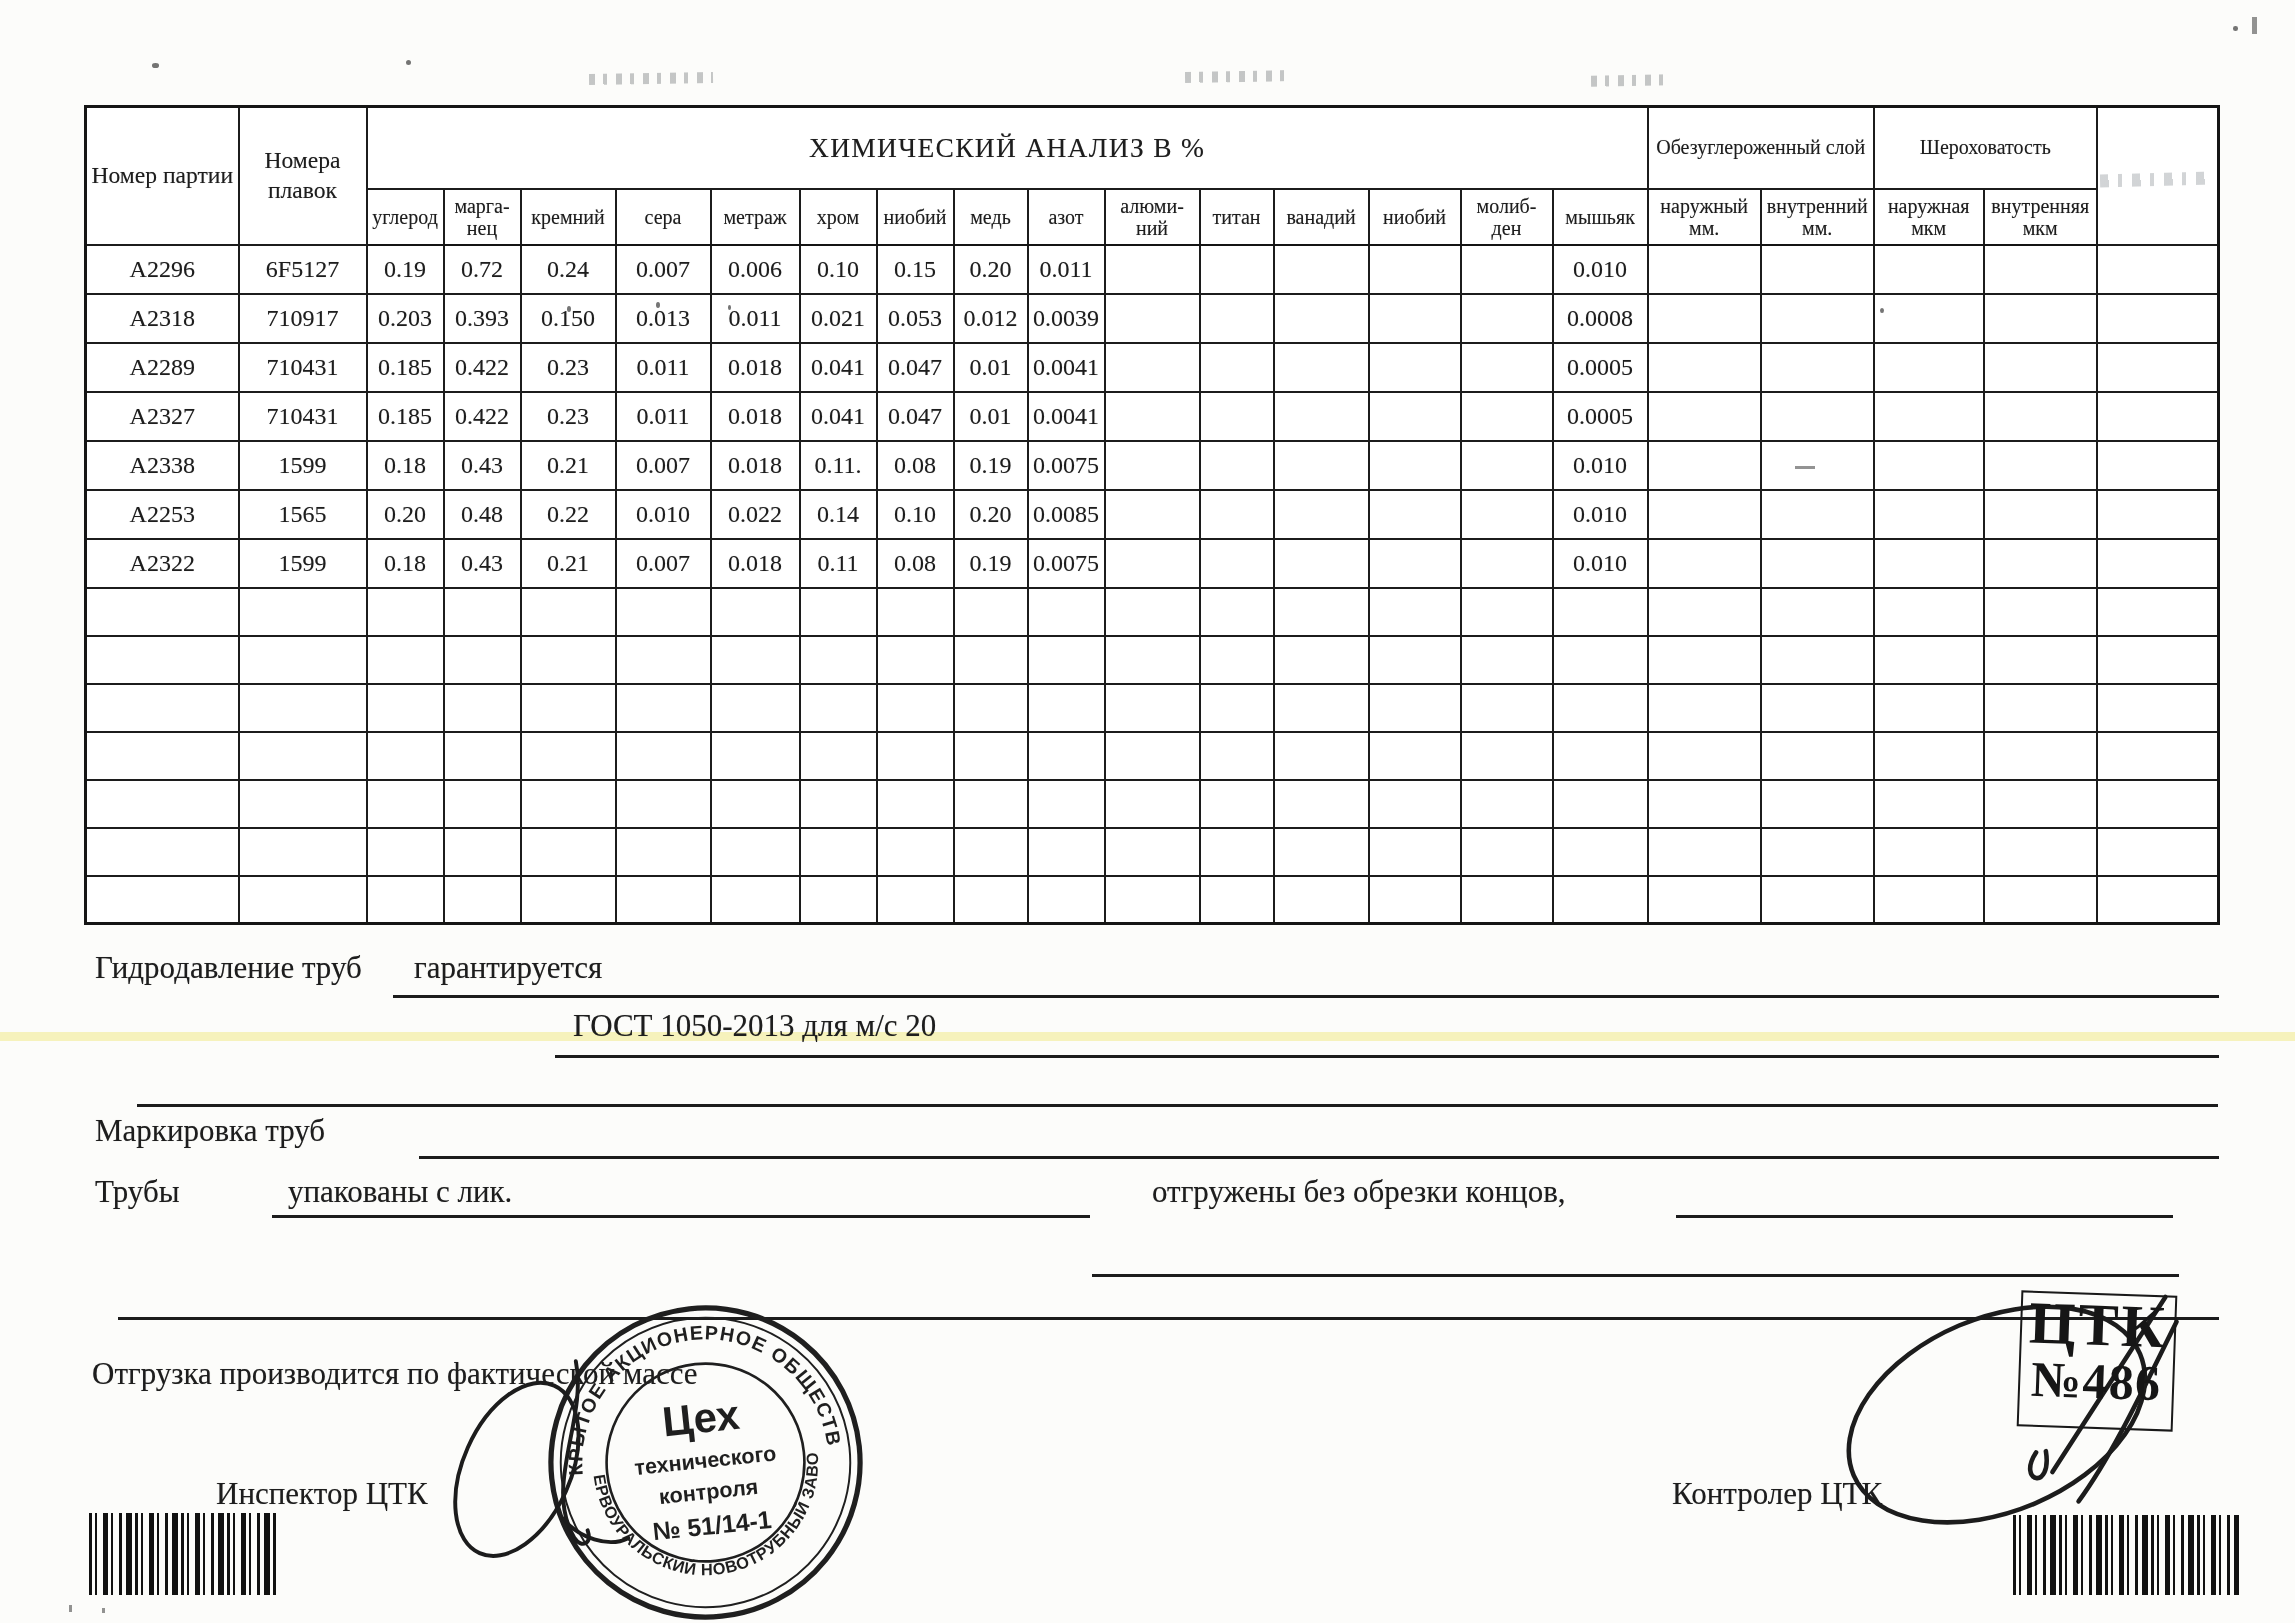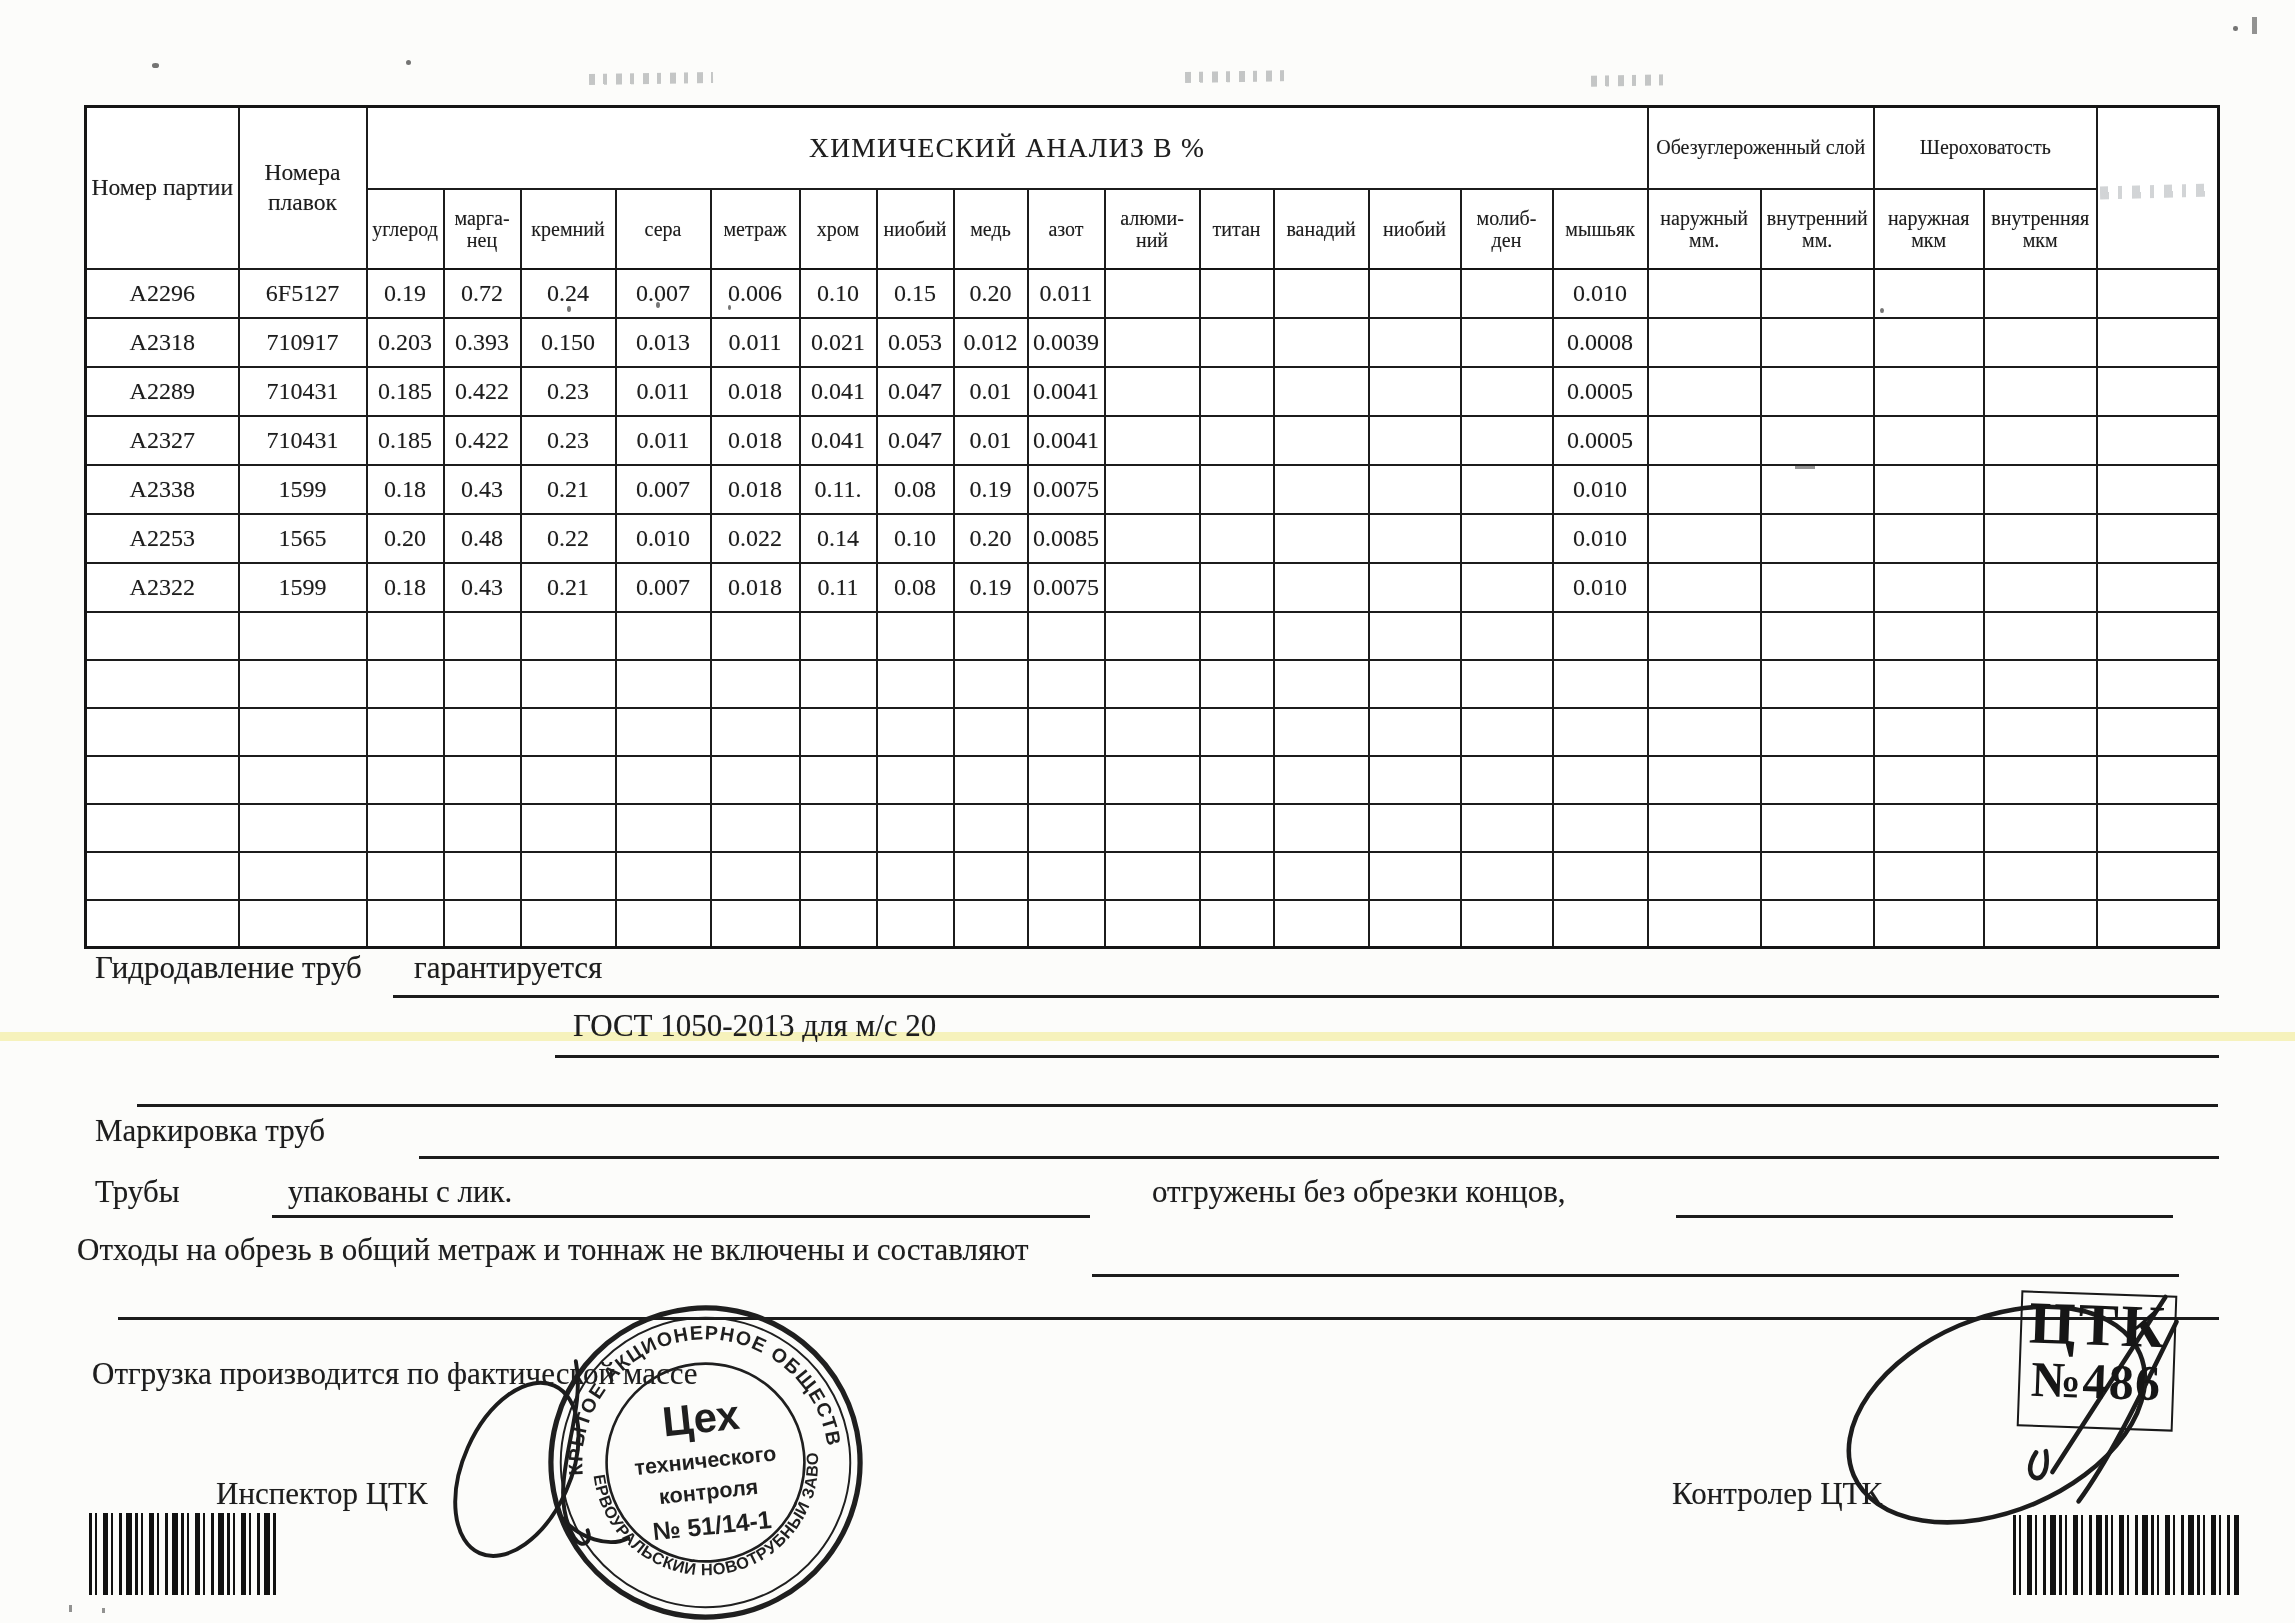--- a/index.html
+++ b/index.html
@@ -7,21 +7,21 @@
         font-family:"Liberation Serif","DejaVu Serif",serif;color:#1d1d1d;}
   .page *{box-sizing:border-box;}
 
   
   .chem{position:absolute;left:84px;top:105px;width:2133px;table-layout:fixed;
         border-collapse:collapse;border:3.9px solid #151515;background:#fff;}
   .chem th,.chem td{border:2px solid #1c1c1c;text-align:center;vertical-align:middle;
         padding:0 1.3px;font-weight:normal;overflow:hidden;
         text-shadow:0 0 0.7px rgba(10,10,10,.35);}
   .chem thead tr.band1 th{height:82px;}
-  .chem thead tr.band2 th{height:80px;font-size:20px;line-height:1.1;border-bottom:2.6px solid #141414;}
+  .chem thead tr.band2 th{height:56px;font-size:20px;line-height:1.1;border-bottom:2.6px solid #141414;}
   .chem .hdr-big{font-size:23.6px;line-height:1.25;}
   .chem .title-cell{font-size:27.5px;letter-spacing:1.3px;}
   .chem .grp{font-size:20px;line-height:1.15;}
   .chem tbody td{height:49px;font-size:24px;}
   .chem tbody tr.empty td{height:48px;}
   .illegible{display:block;height:13px;margin:6.5px 3.9px 0 1.3px;opacity:.4;transform:rotate(-1.5deg);
         background:repeating-linear-gradient(90deg,#8e9499 0 8.5px,transparent 8.5px 17.7px,#8e9499 17.7px 22px,transparent 22px 32px);}
 
   
   .hline{position:absolute;height:2.6px;background:#1c1c1c;}
@@ -466,21 +466,20 @@
 
   <div class="txt" style="left:95px;top:1113px">Маркировка труб</div>
   <div class="hline" style="left:419px;top:1156px;width:1800px"></div>
 
   <div class="txt" style="left:95px;top:1174px">Трубы</div>
   <div class="txt" style="left:288px;top:1174px">упакованы с лик.</div>
   <div class="hline" style="left:272px;top:1215px;width:818px"></div>
   <div class="txt" style="left:1152px;top:1174px">отгружены без обрезки концов,</div>
   <div class="hline" style="left:1676px;top:1215px;width:497px"></div>
 
-  <div class="txt" style="left:77px;top:1232px">Отходы на обрезь в общий метраж и тоннаж не включены и составляют</div>
   <div class="hline" style="left:1092px;top:1274px;width:1087px"></div>
 
   <div class="hline" style="left:118px;top:1317px;width:2101px"></div>
 
   <div class="txt" style="left:92px;top:1356px">Отгрузка производится по фактической массе</div>
 
   <div class="txt sig-label" style="left:216px;top:1476px">Инспектор ЦТК</div>
   <div class="txt sig-label" style="left:1672px;top:1476px">Контролер ЦТК</div>
 
   <div class="barcode" style="left:89px;top:1513px;width:187px;height:82px"></div>

